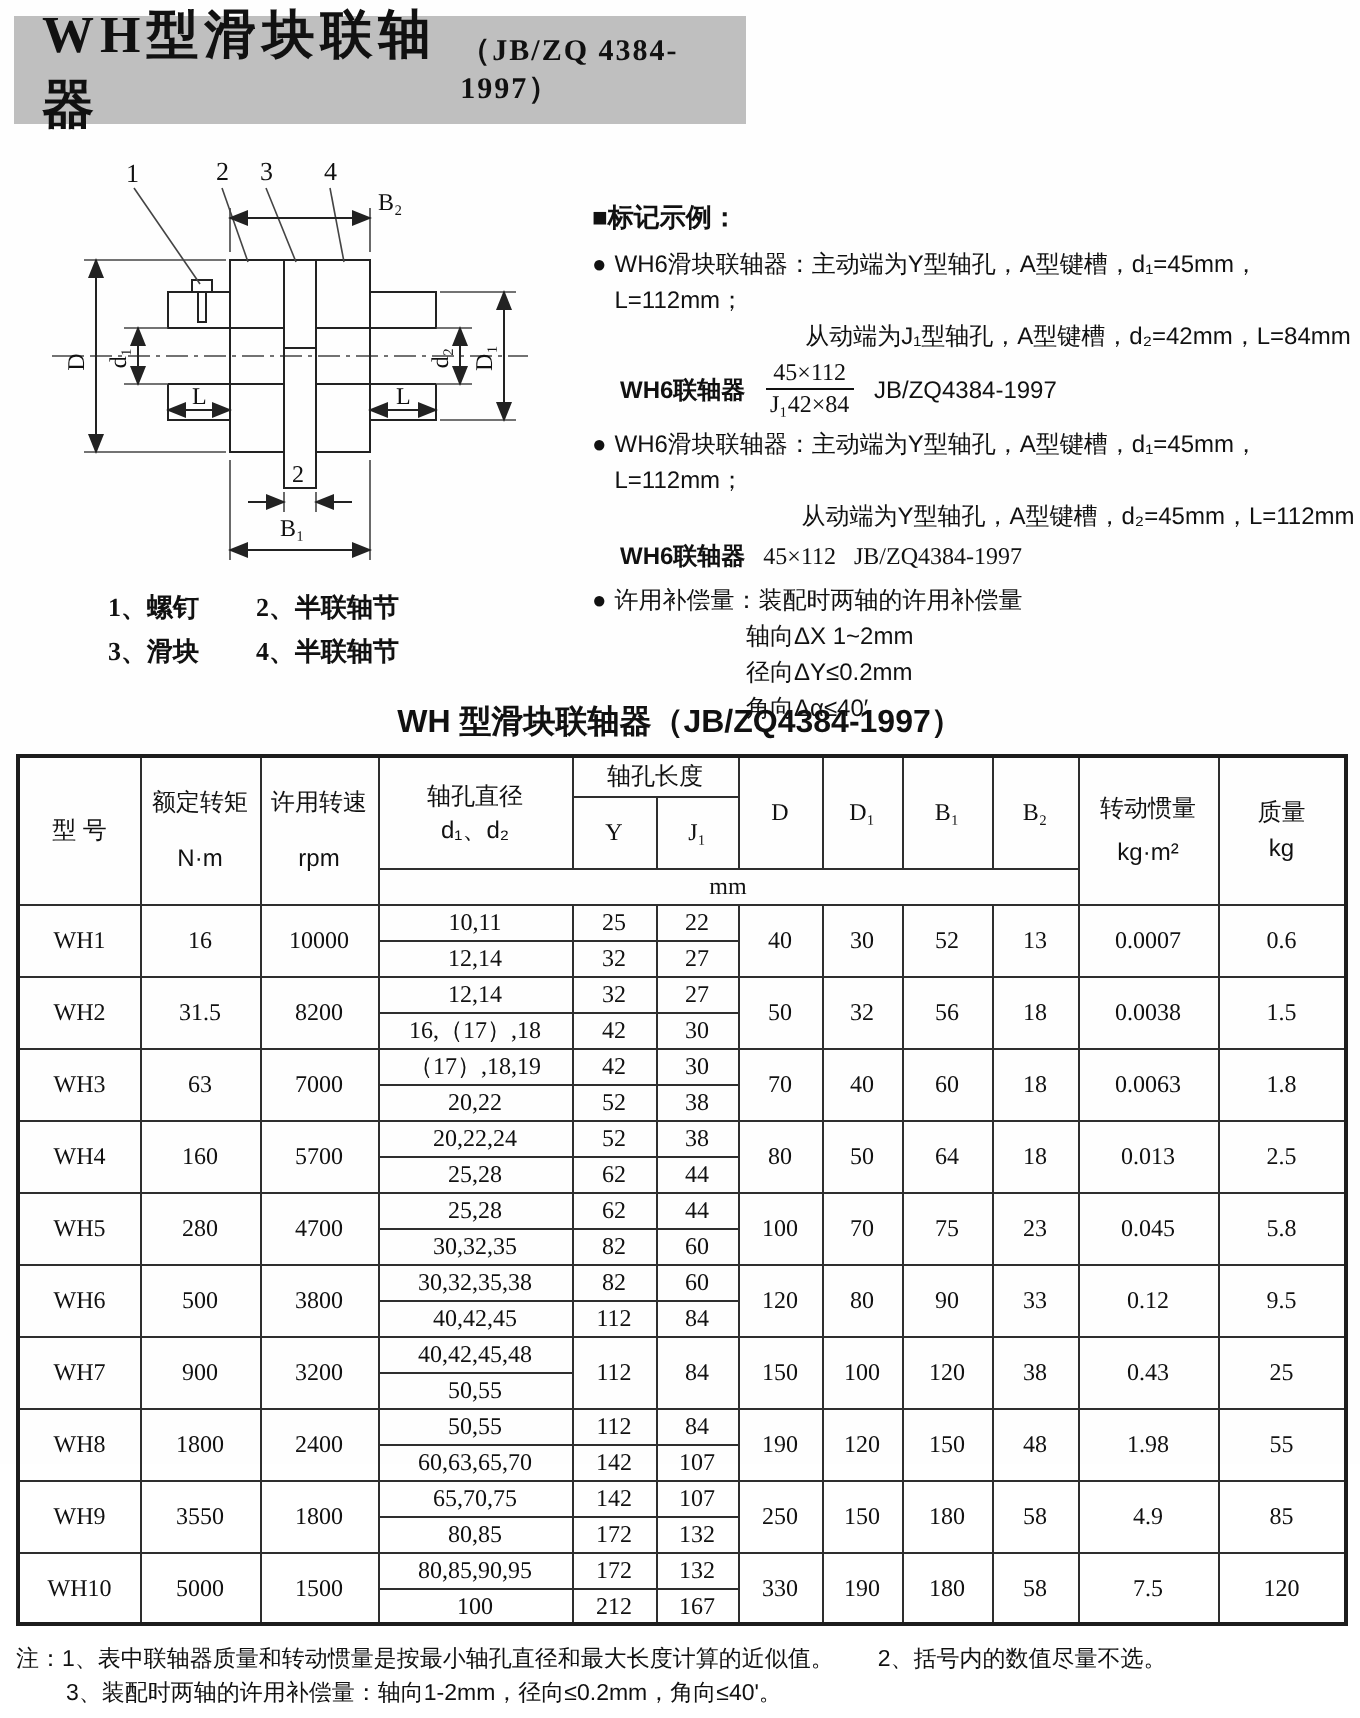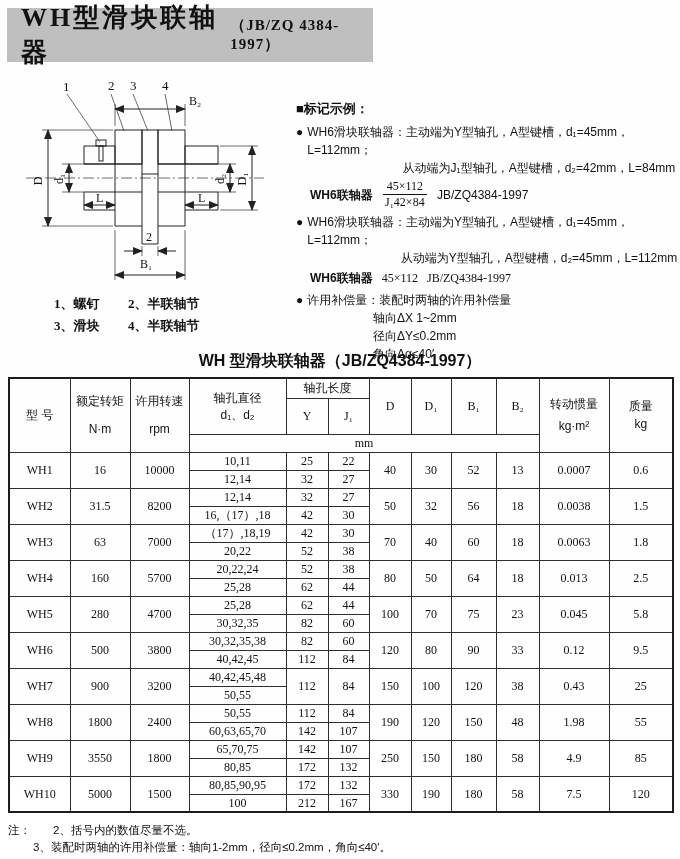--- a/index.html
+++ b/index.html
@@ -494,18 +494,19 @@
       <td class="bore dvt">100</td>
       <td class="dvt">212</td>
       <td class="dvt">167</td>
     </tr>
   </tbody>
     </table>
 
   <div class="notes">
     <div class="note-l1">
       <span>注：</span>
+      <span>1、表中联轴器质量和转动惯量是按最小轴孔直径和最大长度计算的近似值。</span>
       <span class="note-n2">2、括号内的数值尽量不选。</span>
     </div>
     <div class="note-l2">3、装配时两轴的许用补偿量：轴向1-2mm，径向≤0.2mm，角向≤40'。</div>
   </div>
 
 </div>
 
 </body></html>

